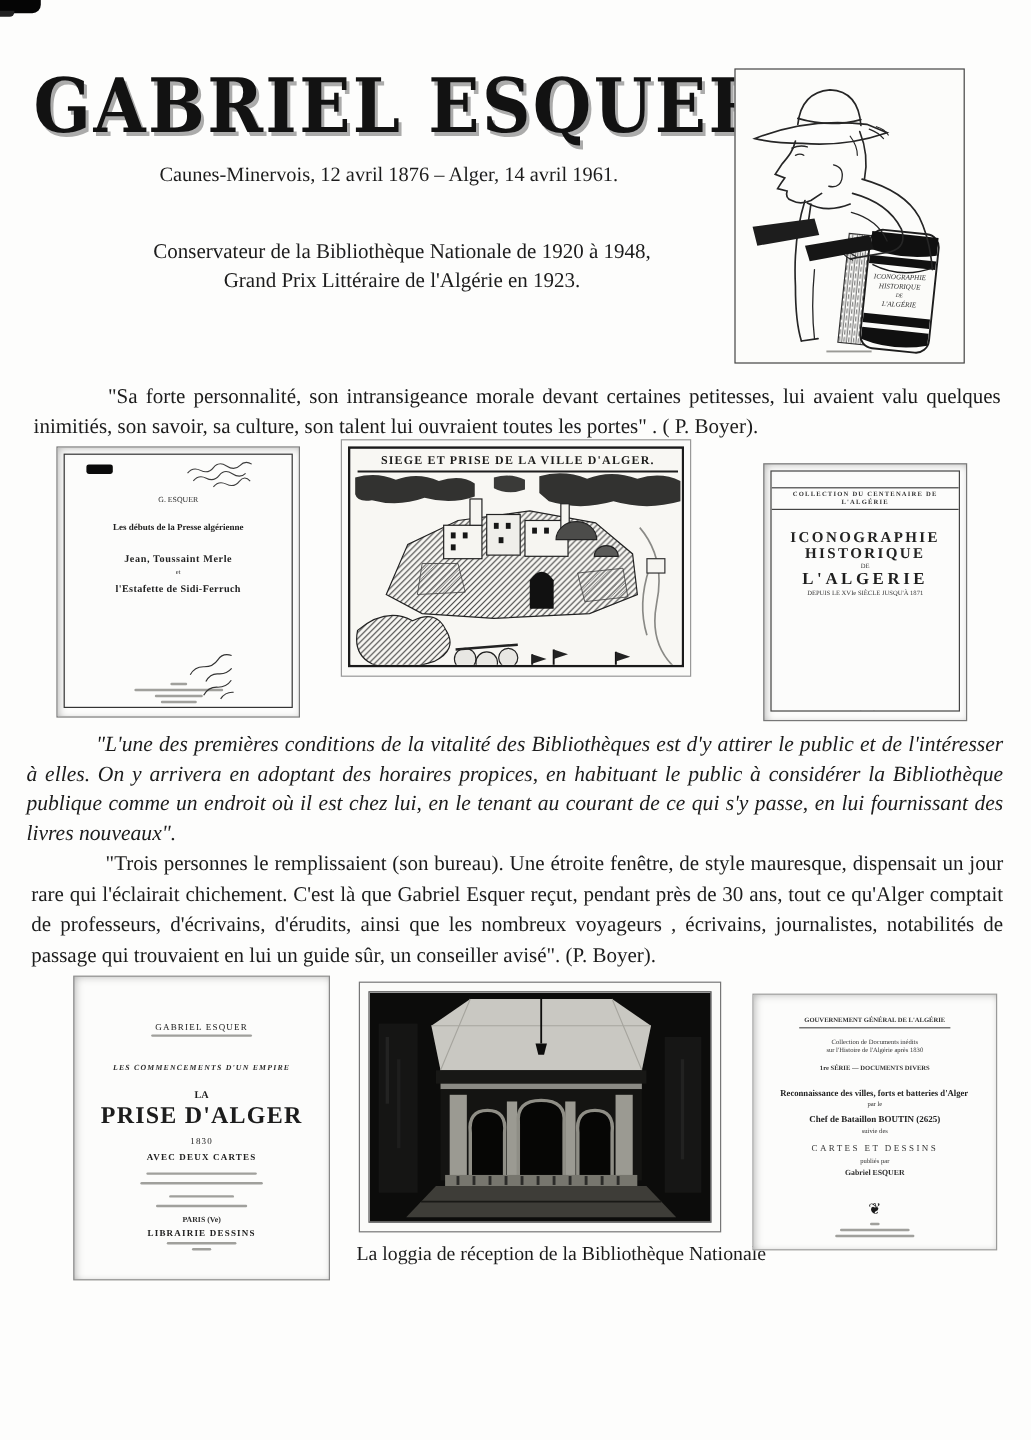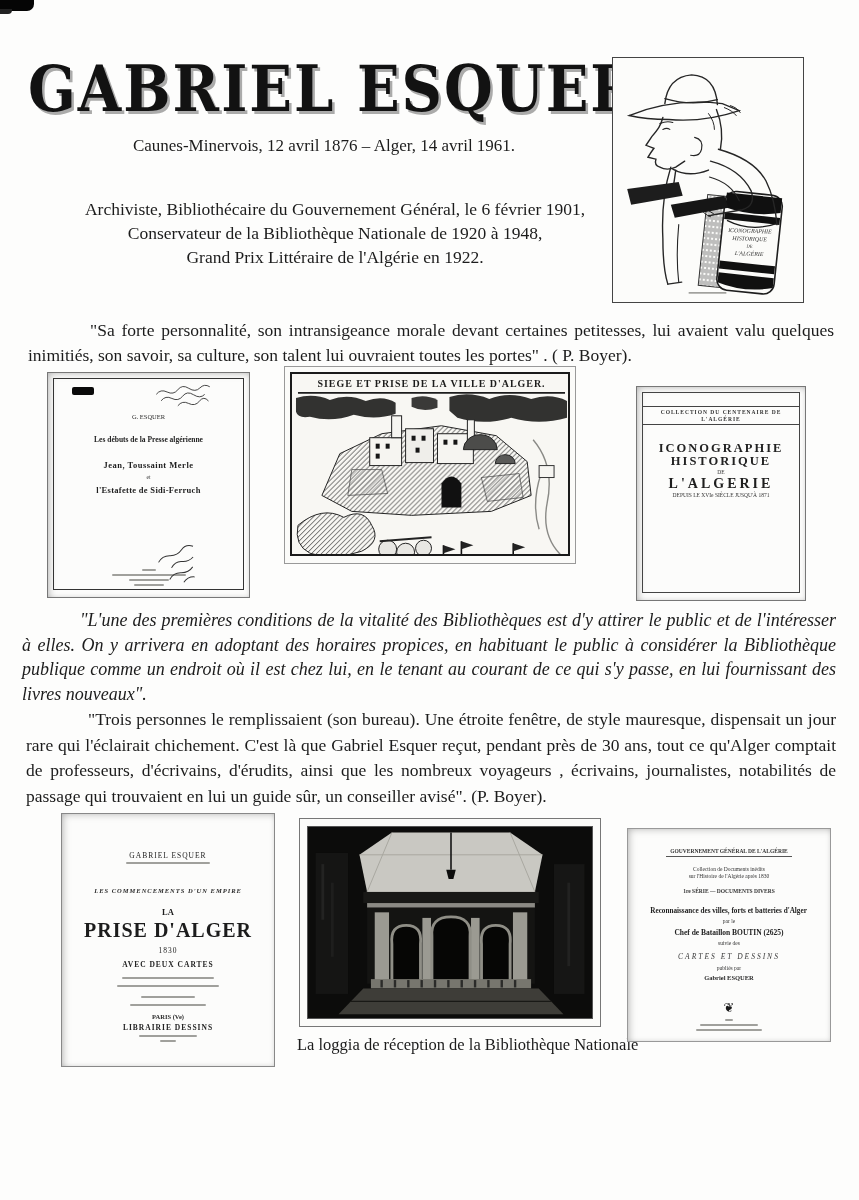--- a/index.html
+++ b/index.html
@@ -52,23 +52,22 @@
 <body>
 
 <div class="page">
 
   <div class="corner-mark"></div>
   <div class="corner-mark2"></div>
 
   <div class="title">GABRIEL ESQUER</div>
   <div class="dates">Caunes-Minervois, 12 avril 1876 – Alger, 14 avril 1961.</div>
   <div class="career">
-    <div>Archiviste, Bibliothécaire du Gouvernement Général, le 6 février 1901,</div>
     <div>Conservateur de la Bibliothèque Nationale de 1920 à 1948,</div>
-    <div>Grand Prix Littéraire de l'Algérie en 1922.</div>
+    <div>Grand Prix Littéraire de l'Algérie en 1923.</div>
   </div>
 
   <div class="frame" style="left:612px;top:57px;width:192px;height:246px;border-width:1.5px;">
     <svg width="189" height="243" viewBox="0 0 190 245">
       <defs>
         <pattern id="vh" width="4" height="6" patternUnits="userSpaceOnUse">
           <path d="M1,0 V6 M3,1 V5" stroke="#4a4a4a" stroke-width="0.7"></path>
         </pattern>
       </defs>
 
@@ -343,21 +342,21 @@
       <div class="t5 bold" style="margin-top:14px;border-bottom:1px solid #555;padding:0 4px 1px;">GOUVERNEMENT GÉNÉRAL DE L'ALGÉRIE</div>
       <div class="t5" style="margin-top:9px;">Collection de Documents inédits</div>
       <div class="t5">sur l'Histoire de l'Algérie après 1830</div>
       <div class="bar" style="width:10px;margin:2px auto;"></div>
       <div class="t5 bold" style="margin-top:4px;">1re SÉRIE — DOCUMENTS DIVERS</div>
       <div class="bar" style="width:24px;margin:3px auto;"></div>
       <div class="t7 bold" style="margin-top:5px;white-space:nowrap;transform:scaleX(.96);">Reconnaissance des villes, forts et batteries d'Alger</div>
       <div class="t5" style="margin-top:3px;">par le</div>
       <div class="t7 bold" style="margin-top:3px;">Chef de Bataillon BOUTIN (2625)</div>
       <div class="t5" style="margin-top:3px;">suivie des</div>
-      <div class="t7 sp2" style="margin-top:5px;color:#3a3a3a;font-style:italic;">CARTES ET DESSINS</div>
+      <div class="t7 sp2" style="margin-top:5px;color:#3a3a3a;">CARTES ET DESSINS</div>
       <div class="t5" style="margin-top:4px;">publiés par</div>
       <div class="t6 bold" style="margin-top:2px;">Gabriel ESQUER</div>
       <div class="bar" style="width:70px;margin-top:3px;"></div>
       <div class="bar" style="width:84px;"></div>
       <div style="font-size:13px;margin-top:6px;color:#1a1a1a;">❦</div>
       <div style="margin-top:auto;margin-bottom:8px;">
         <div class="bar" style="width:8px;"></div>
         <div class="bar" style="width:58px;height:2.4px;"></div>
         <div class="bar" style="width:66px;"></div>
 

